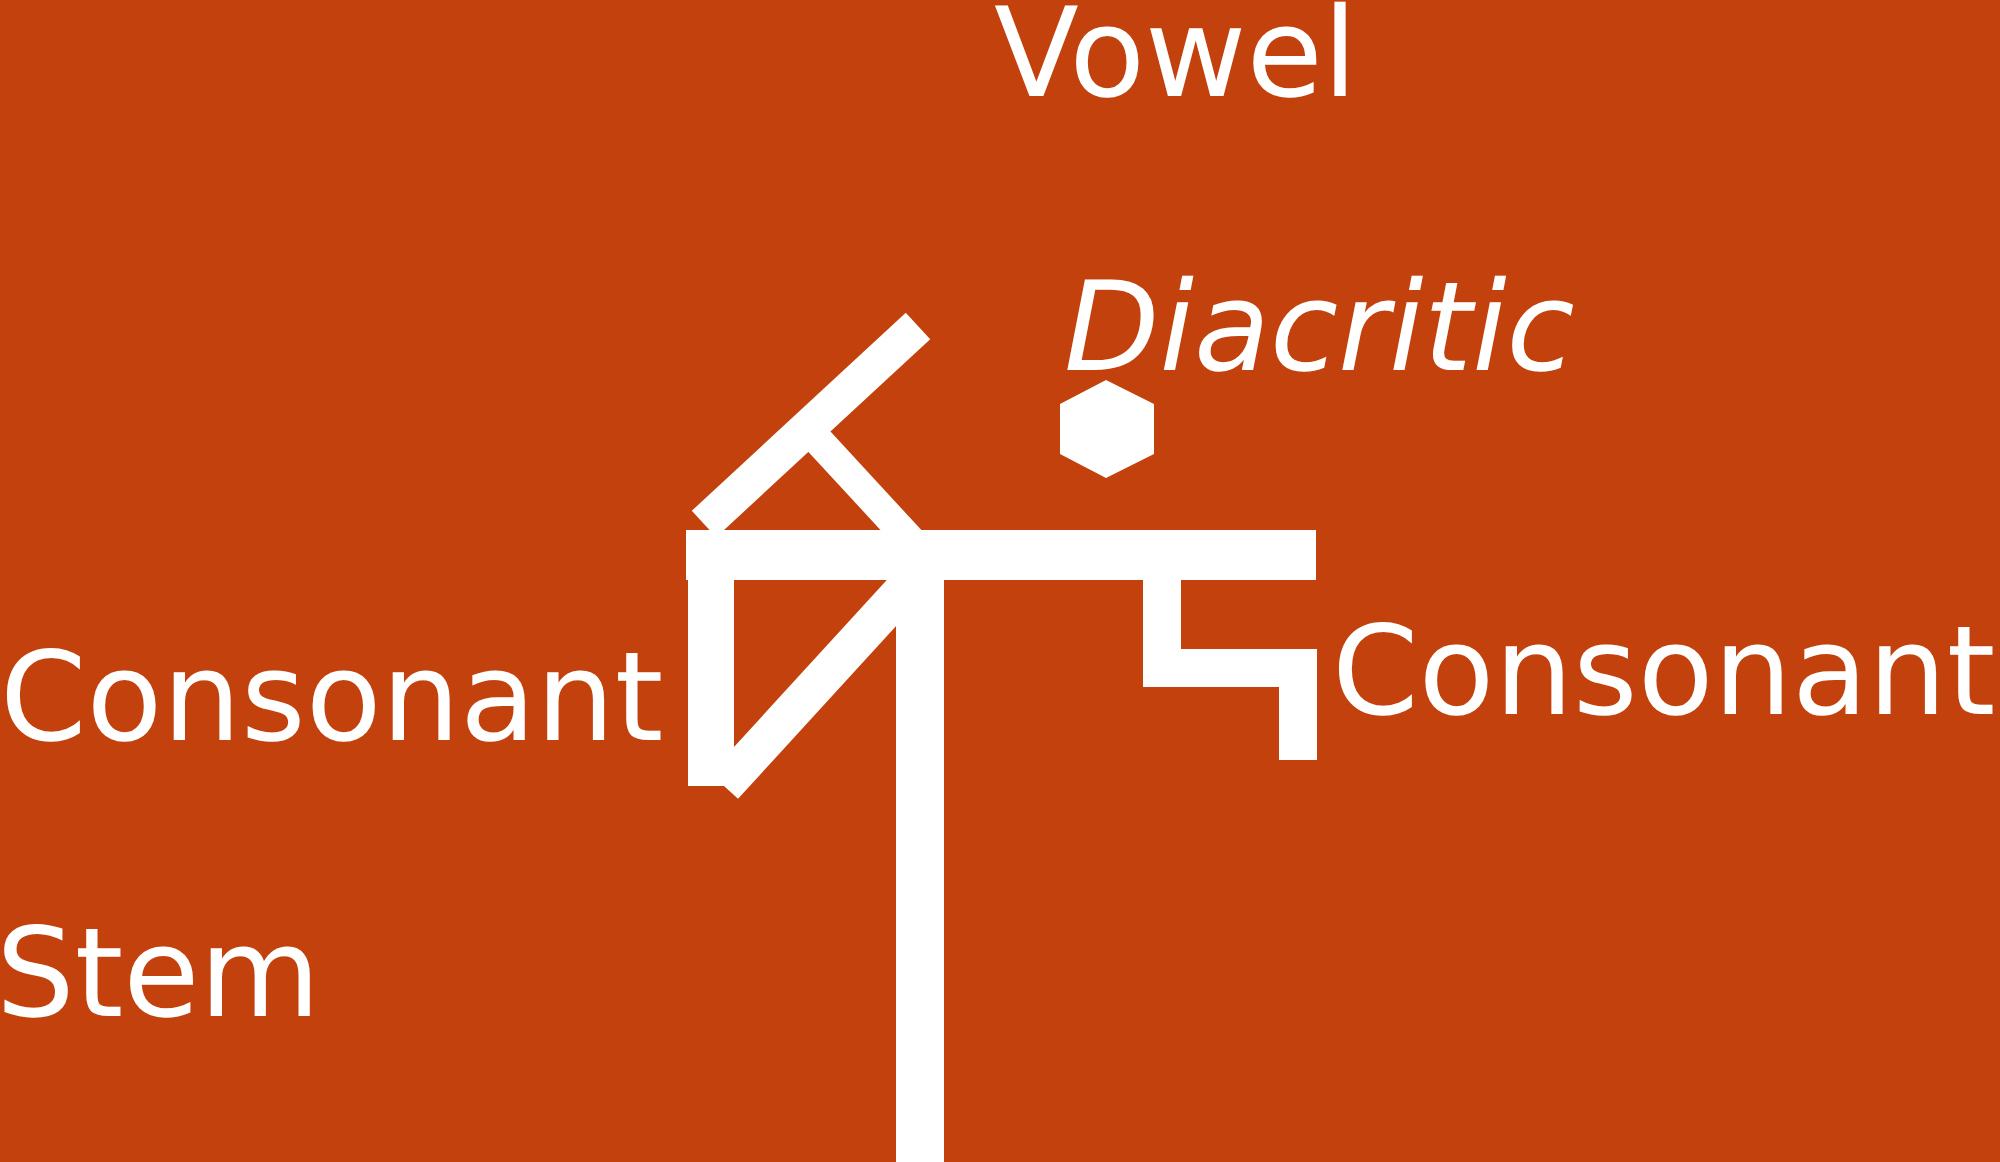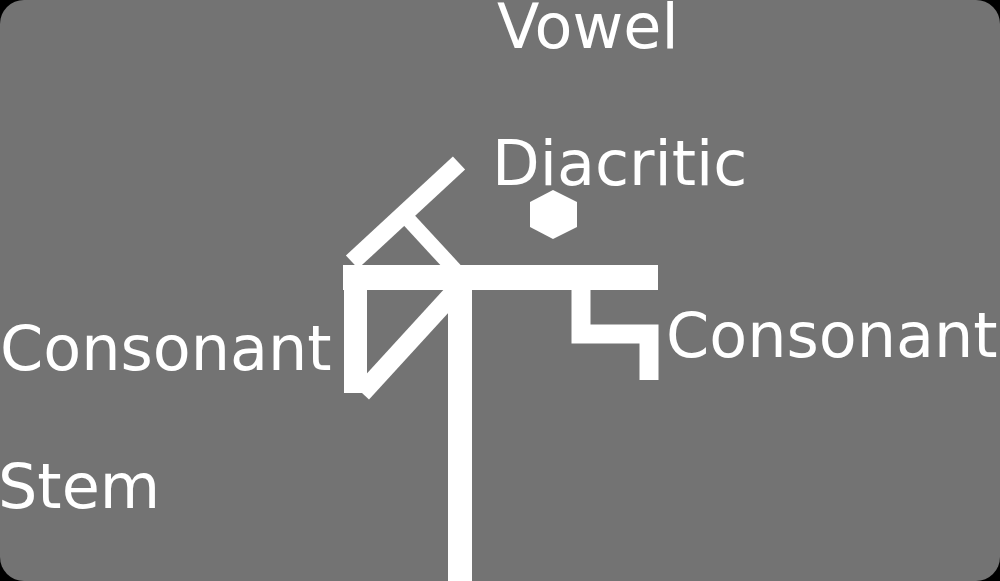--- a/index.html
+++ b/index.html
@@ -4,24 +4,23 @@
 <style>
   html, body {
     margin: 0;
     padding: 0;
     background: #000000;
   }
   #stage {
     position: relative;
     width: 1000px;
     height: 581px;
-    background: #737373;
+    background: #c2410c;
     overflow: hidden;
     font-family: "DejaVu Sans", "Liberation Sans", sans-serif;
-    border-radius: 24px;
   }
   .label {
     position: absolute;
     color: #ffffff;
     font-size: 62px;
     line-height: 1;
     white-space: nowrap;
     user-select: none;
   }
   #glyph-svg {
@@ -59,21 +58,21 @@
 
     <path class="stroke" stroke-width="24" d="M460,266 L460,581"></path>
 
     <path class="stroke" stroke-width="19" d="M581,289 L581,334 L649,334 L649,380"></path>
 
     <polygon class="fill-shape" points="553,190 577,202 577,227 553,239 530,227 530,202"></polygon>
   </svg>
 
   <div class="label" style="left:497px; top:-4px;">Vowel</div>
 
-  <div class="label" style="left:492px; top:133px;">Diacritic</div>
+  <div class="label" style="left:532px; top:133px;font-style:italic;">Diacritic</div>
 
   <div class="label" style="left:0px; top:318px;">Consonant</div>
 
   <div class="label" style="left:666px; top:305px;">Consonant</div>
 
   <div class="label" style="left:-2px; top:456px;">Stem</div>
 
 
 </div>
 

